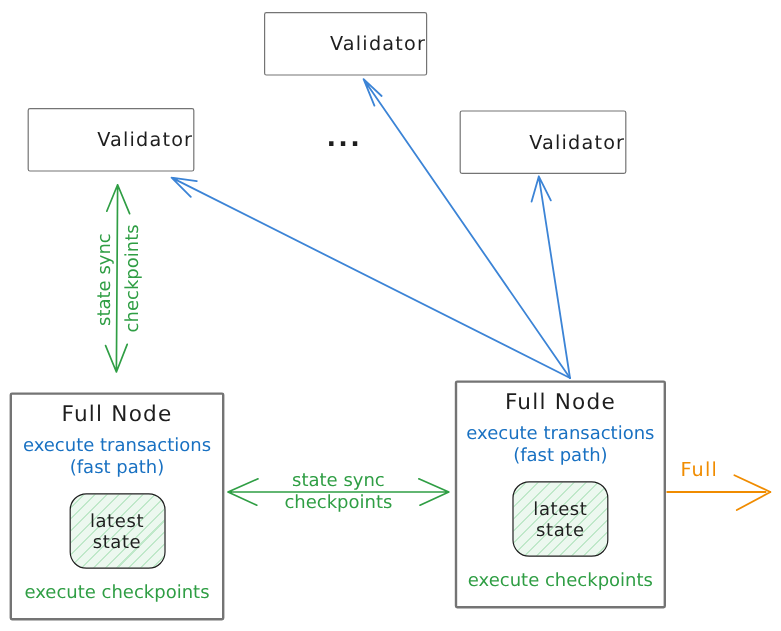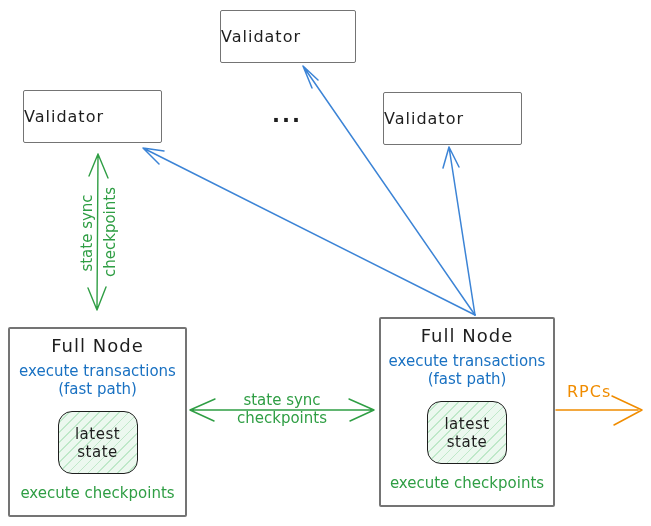--- a/index.html
+++ b/index.html
@@ -12,21 +12,21 @@
   }
   .arrows{position:absolute;left:0;top:0;width:651px;height:526px;}
   .box{
     position:absolute;
     background:#ffffff;
     border:1.5px solid var(--box-border);
     border-radius:2px;
     box-sizing:border-box;
   }
   .validator{
-    display:flex;align-items:center;justify-content:flex-start;
+    display:flex;align-items:center;justify-content:flex-end;
     font-size:16px;letter-spacing:1px;color:var(--ink);
   }
   .ellipsis{
     position:absolute;left:272px;top:103px;
     font-size:21px;font-weight:bold;letter-spacing:2px;color:var(--ink);
   }
   .fullnode{border-width:2px;border-color:var(--box-border);}
   .fn-title{
     position:absolute;top:6px;left:0;right:0;text-align:center;
     font-size:18px;letter-spacing:1px;color:var(--ink);
@@ -122,15 +122,15 @@
   </div>
 
   <div class="rot" style="left:87px;top:233px">state sync</div>
   <div class="rot" style="left:110px;top:232px">checkpoints</div>
 
   <div class="mid-label">
     <div>state sync</div>
     <div>checkpoints</div>
   </div>
 
-  <div class="lbl-rpcs">RPCs</div>
+  <div class="lbl-rpcs">Full</div>
 
 </div>
 
 </body></html>

